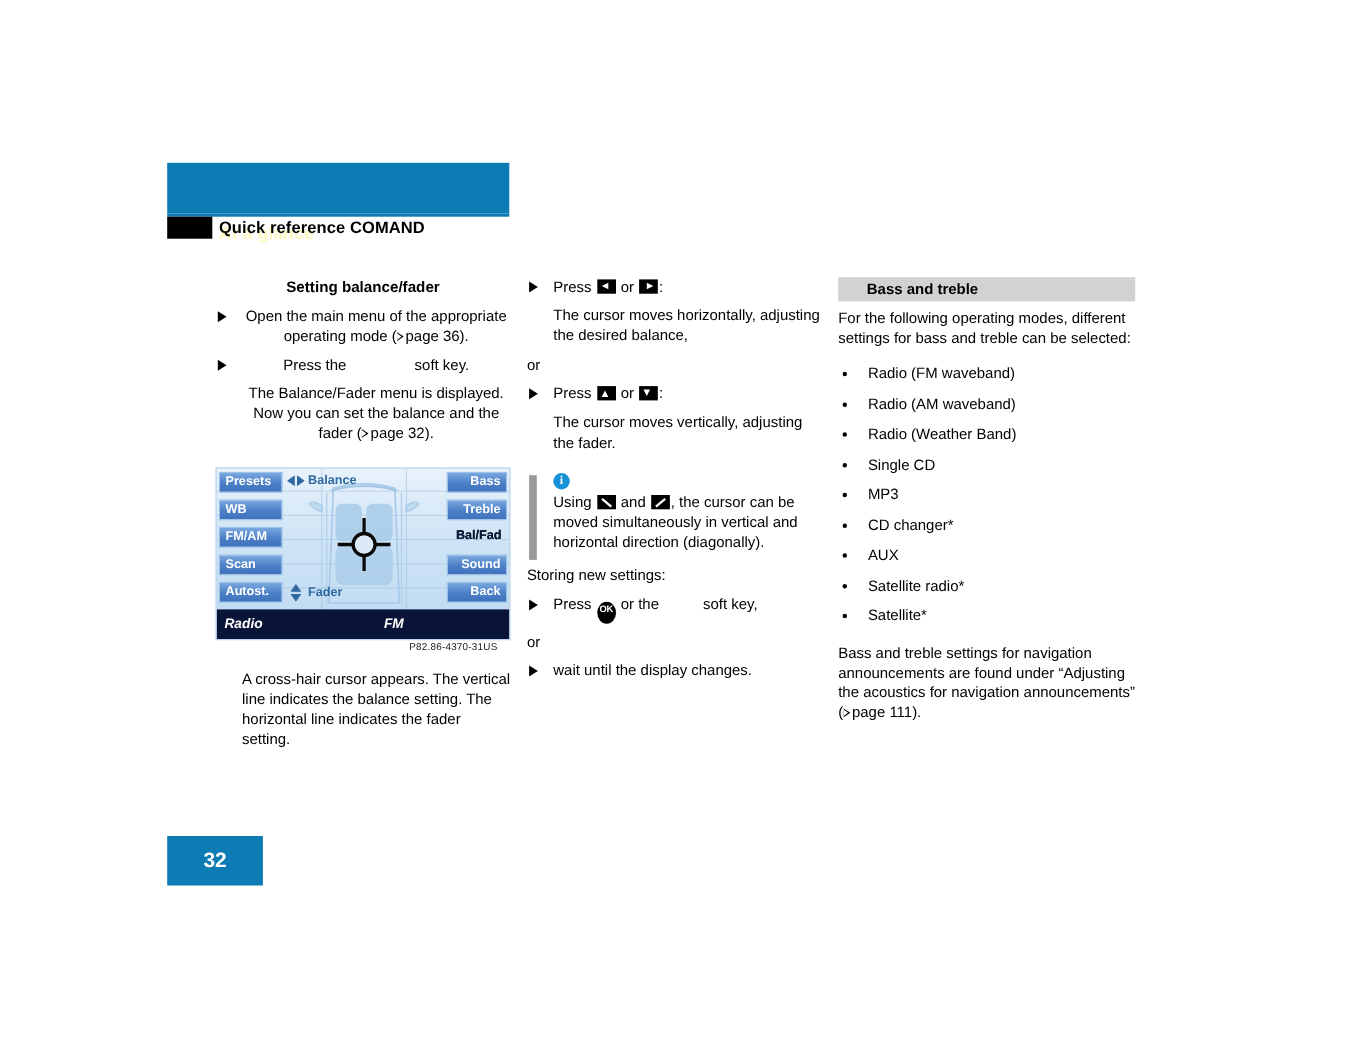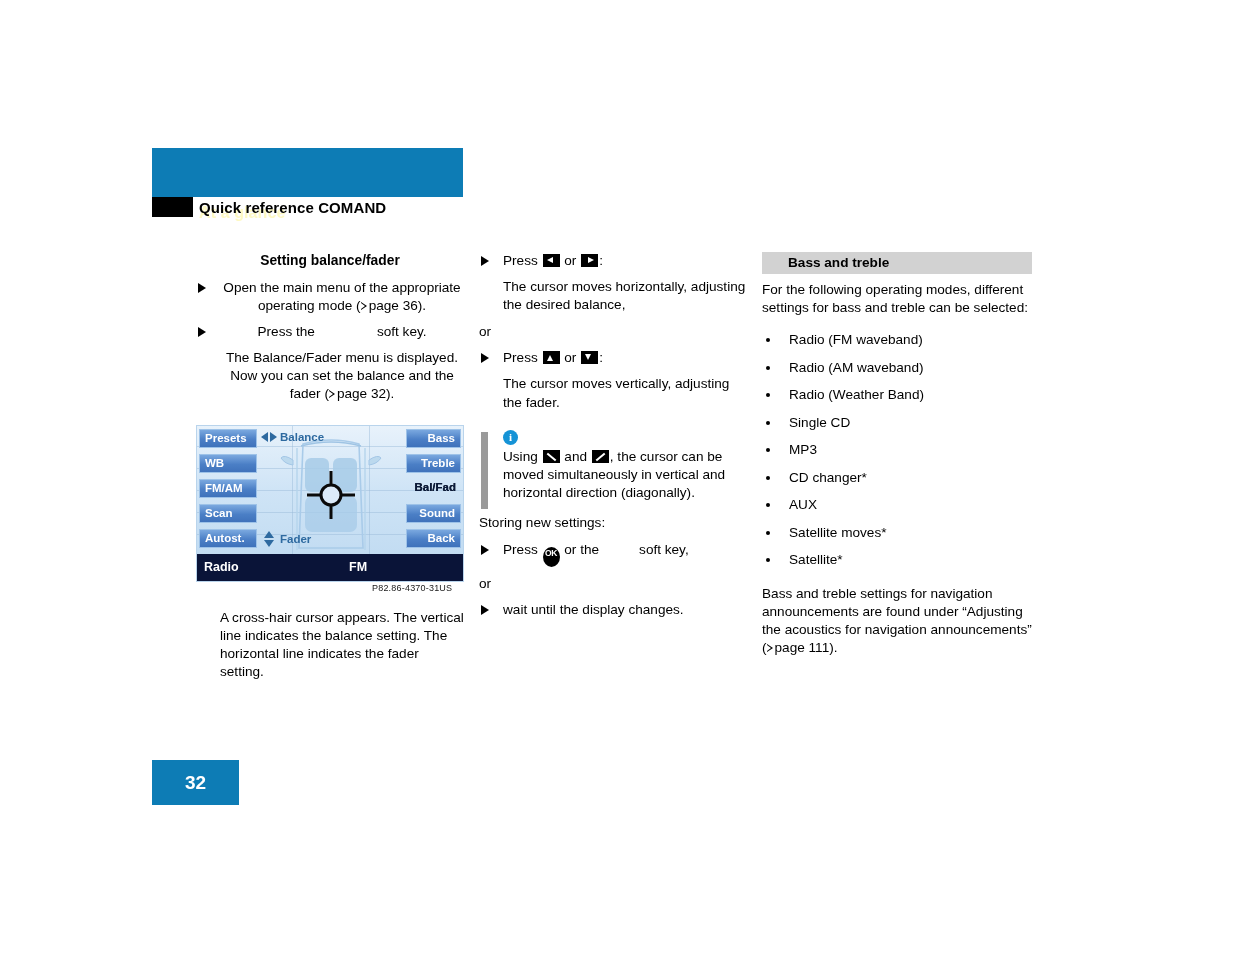--- a/index.html
+++ b/index.html
@@ -248,20 +248,21 @@
     line-height: 10px;
   }
   .statusbar {
     position: absolute;
     left: 0; right: 0; bottom: 0;
     height: 27px;
     background: #0a1438;
     color: #ffffff;
     font-size: 12.5px;
     font-weight: bold;
+    font-style: italic;
   }
   .statusbar .sb-left  { position: absolute; left: 7px;  top: 6px; }
   .statusbar .sb-mid   { position: absolute; left: 128px; top: 6px; margin-left: 24px; }
   .img-caption {
     position: absolute;
     left: 372px; top: 583px;
     font-size: 9px;
     color: #1a1a1a;
     letter-spacing: .2px;
     font-family: "Liberation Sans", sans-serif;
@@ -505,21 +506,21 @@
   <div>For the following operating modes, different settings for bass and treble can be selected:</div>
 
   <ul class="bullets">
     <li>Radio (FM waveband)</li>
     <li>Radio (AM waveband)</li>
     <li>Radio (Weather Band)</li>
     <li>Single CD</li>
     <li>MP3</li>
     <li>CD changer*</li>
     <li>AUX</li>
-    <li>Satellite moves*</li>
+    <li>Satellite radio*</li>
     <li>Satellite*</li>
   </ul>
 
   <div class="tail-para">
     <span>Bass and treble settings for navigation announcements are found under “Adjusting the acoustics for navigation announcements” (</span><span class="pref-hollow"></span><span>page 111).</span>
   </div>
 
 </div>
 
 <div class="pagenum">32</div>

